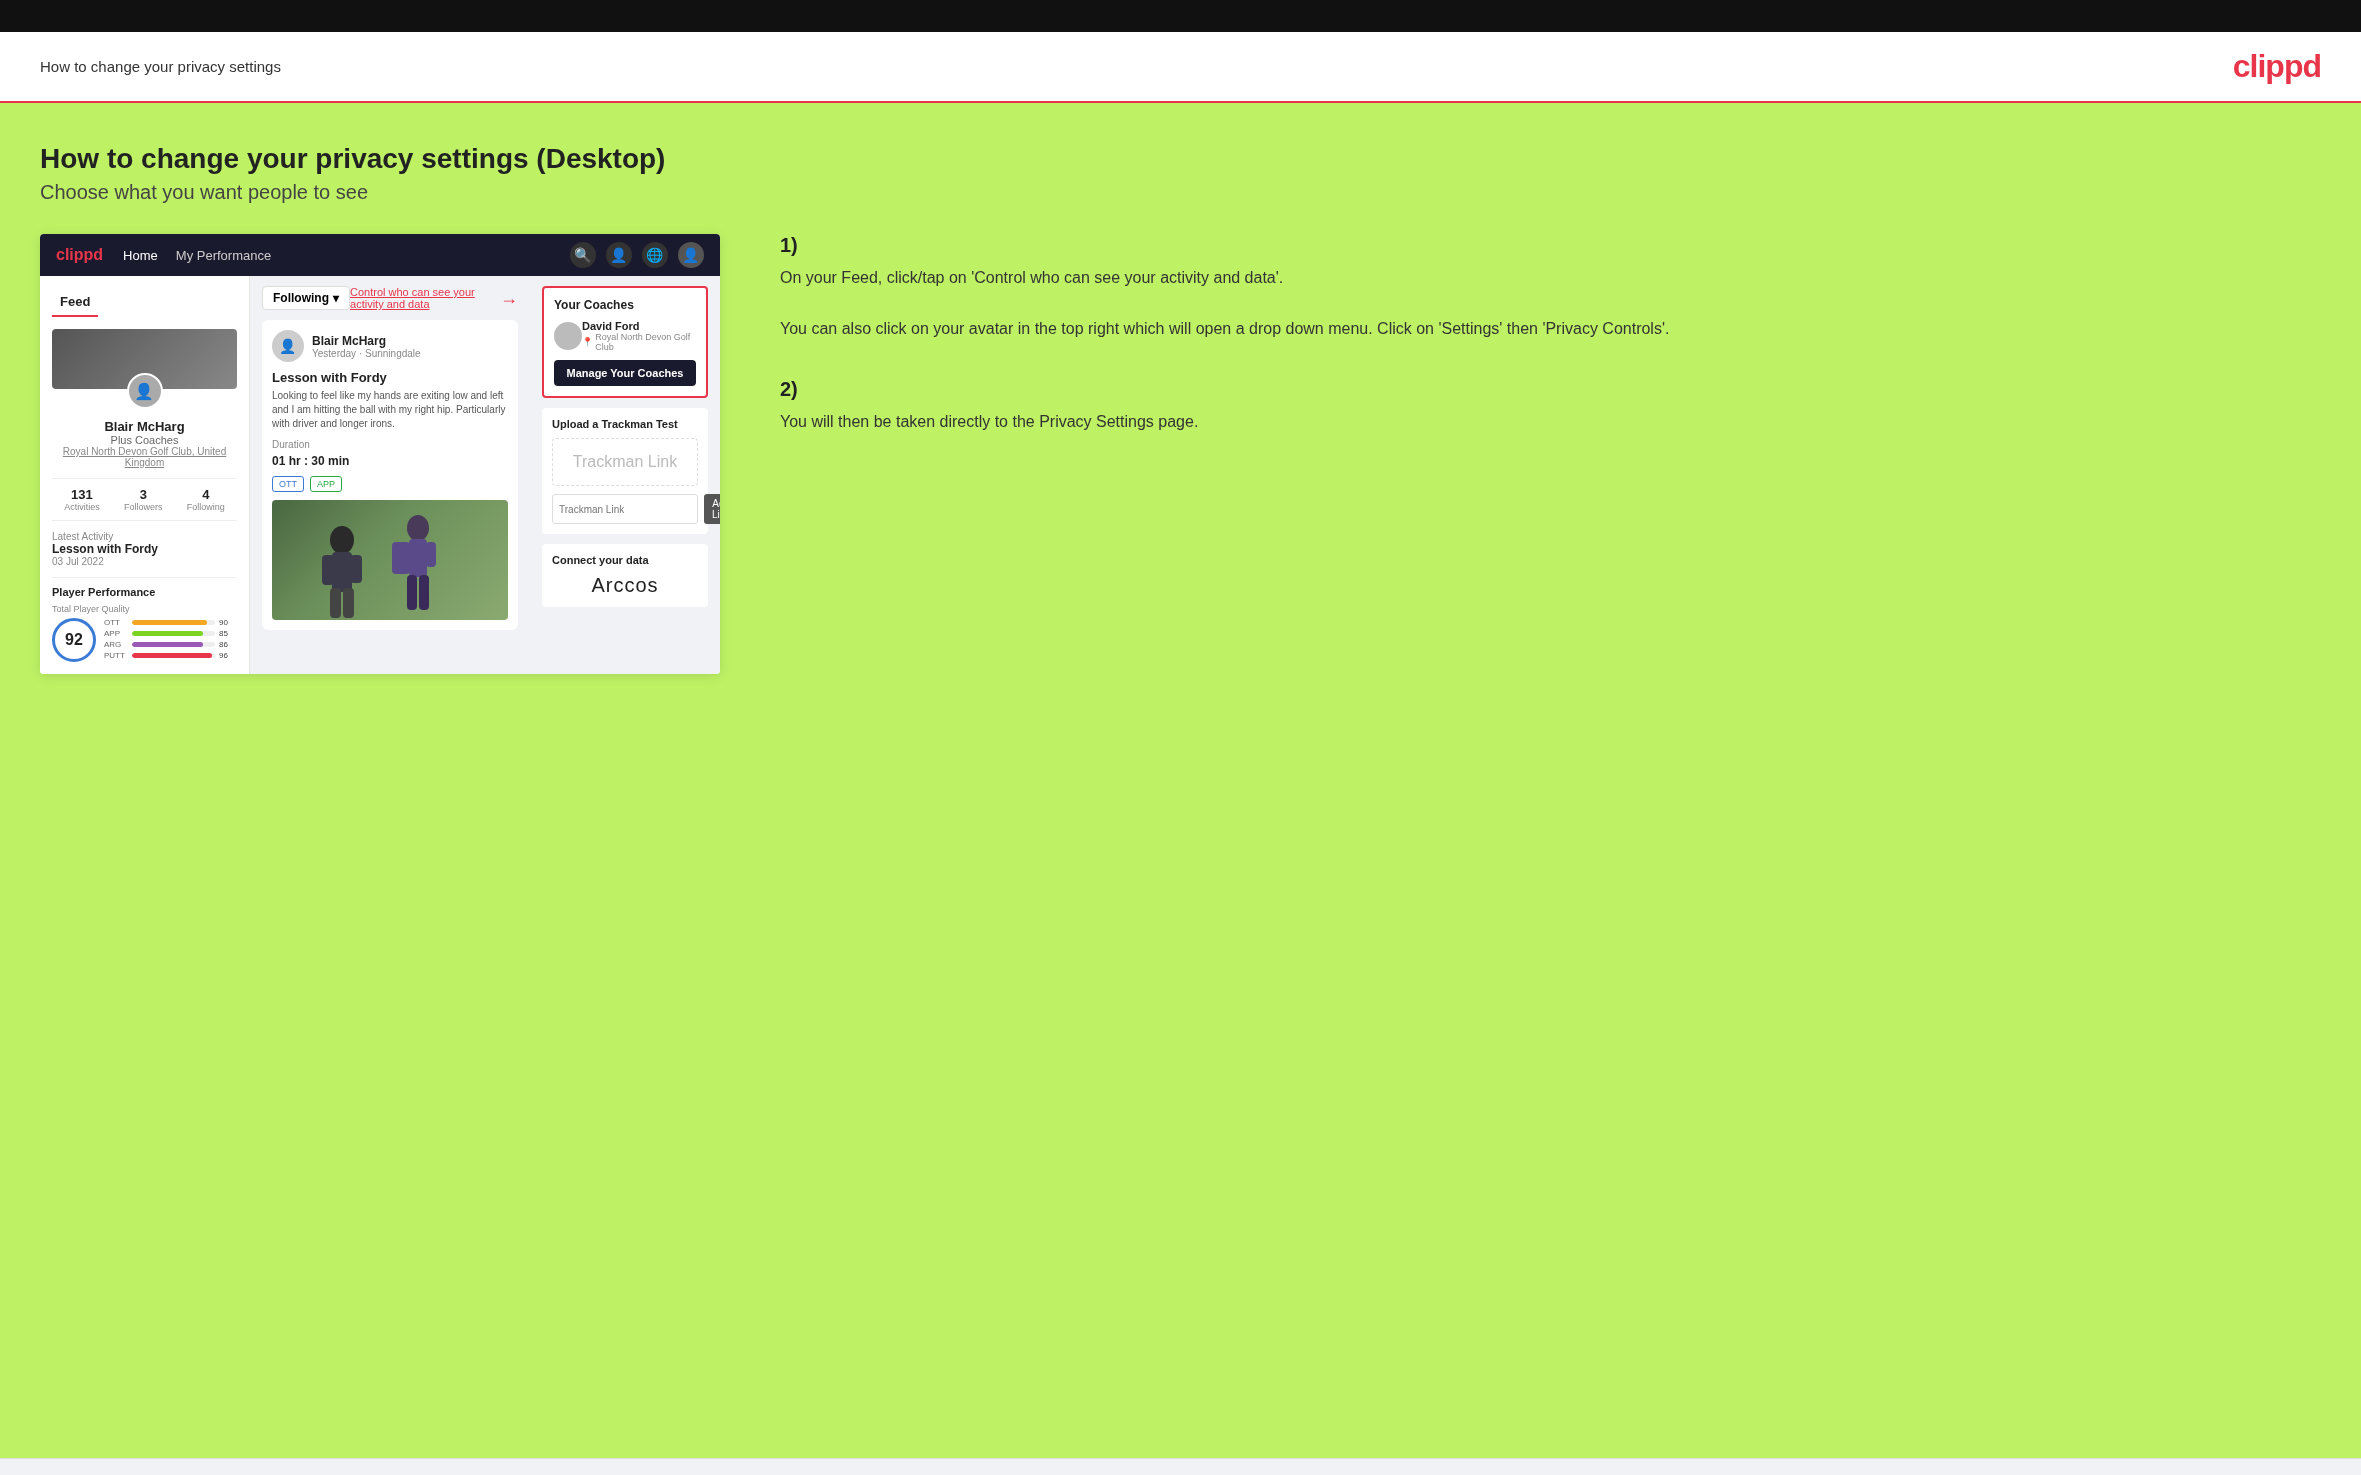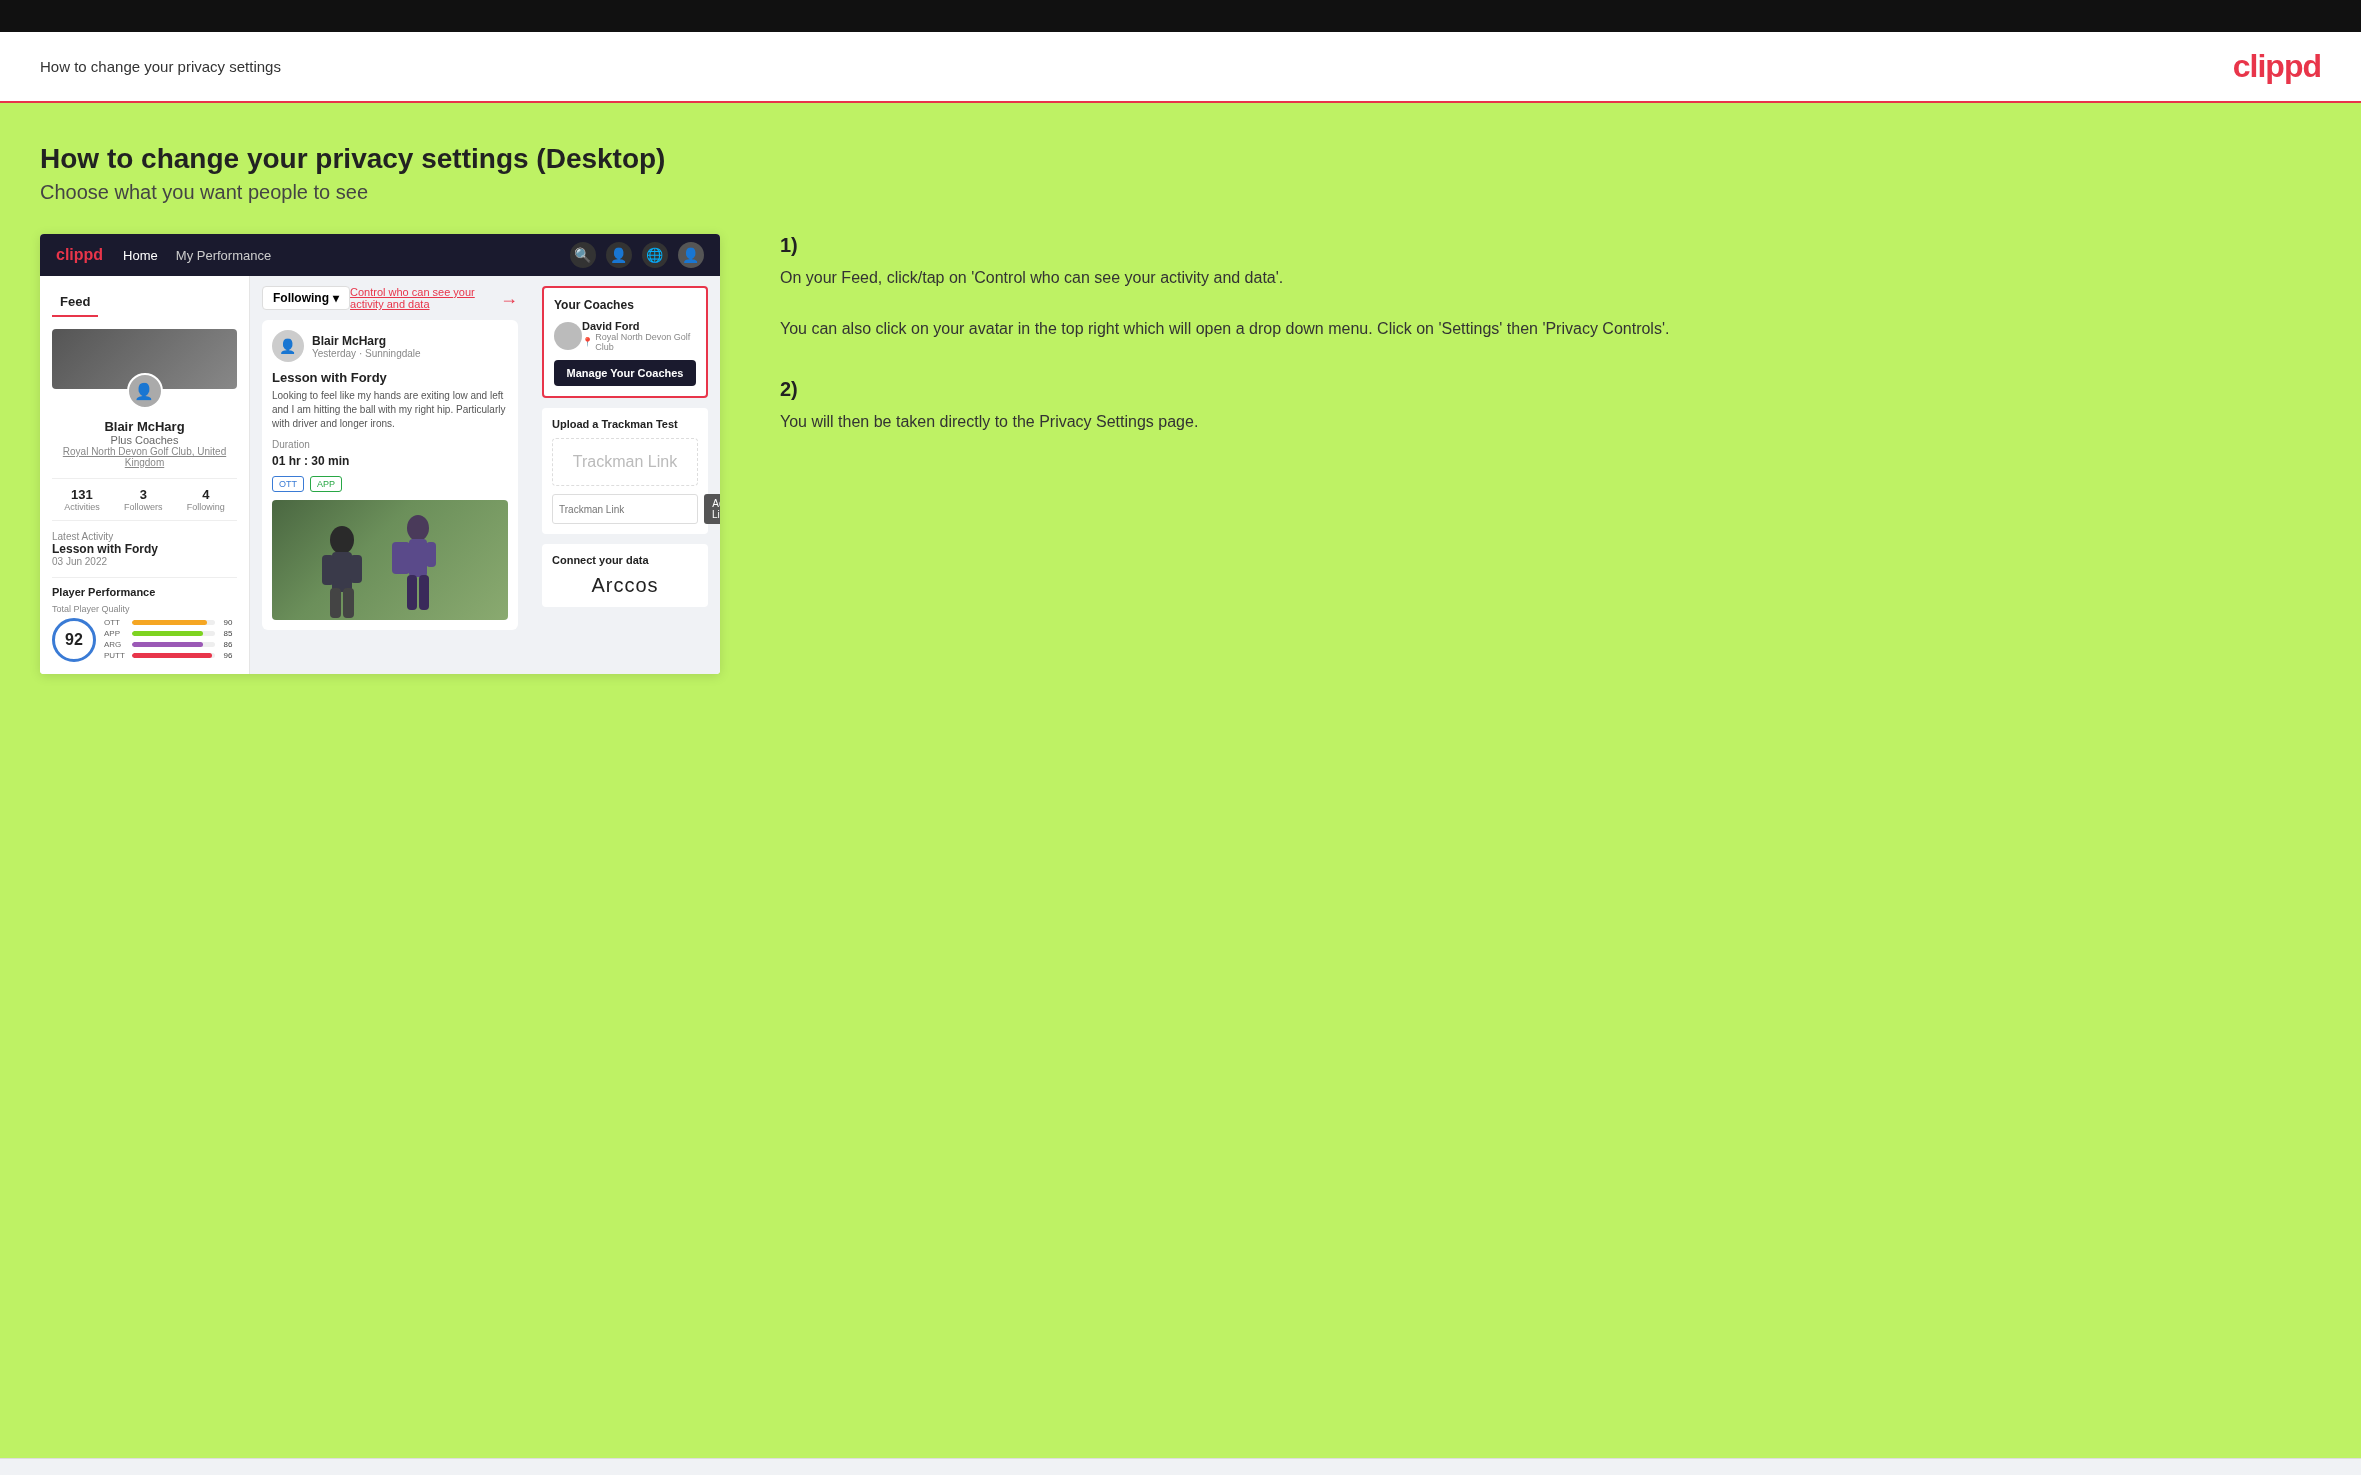--- a/index.html
+++ b/index.html
@@ -285,21 +285,21 @@
       border-radius: 3px;
       overflow: hidden;
     }
     .tpq-bar-fill {
       height: 100%;
       border-radius: 3px;
     }
     .tpq-bar-val {
       font-size: 8px;
       width: 18px;
-      text-align: center;
+      text-align: left;
       color: #444;
     }
 
     
     .app-feed {
       flex: 1;
       padding: 10px 12px;
       background: #f0f2f5;
     }
     .feed-header {
@@ -639,21 +639,21 @@
             </div>
             <div class="stat">
               <div class="stat-value">4</div>
               <div class="stat-label">Following</div>
             </div>
           </div>
 
           <div class="latest-activity">
             <div class="la-label">Latest Activity</div>
             <div class="la-name">Lesson with Fordy</div>
-            <div class="la-date">03 Jun 2022</div>
+            <div class="la-date">03 Jul 2022</div>
           </div>
 
           <div class="player-performance">
             <div class="pp-title">Player Performance</div>
             <div class="tpq-label">Total Player Quality</div>
             <div class="tpq-row">
               <div class="tpq-circle">92</div>
               <div class="tpq-bars">
                 <div class="tpq-bar-row">
                   <span class="tpq-bar-label">OTT</span>

